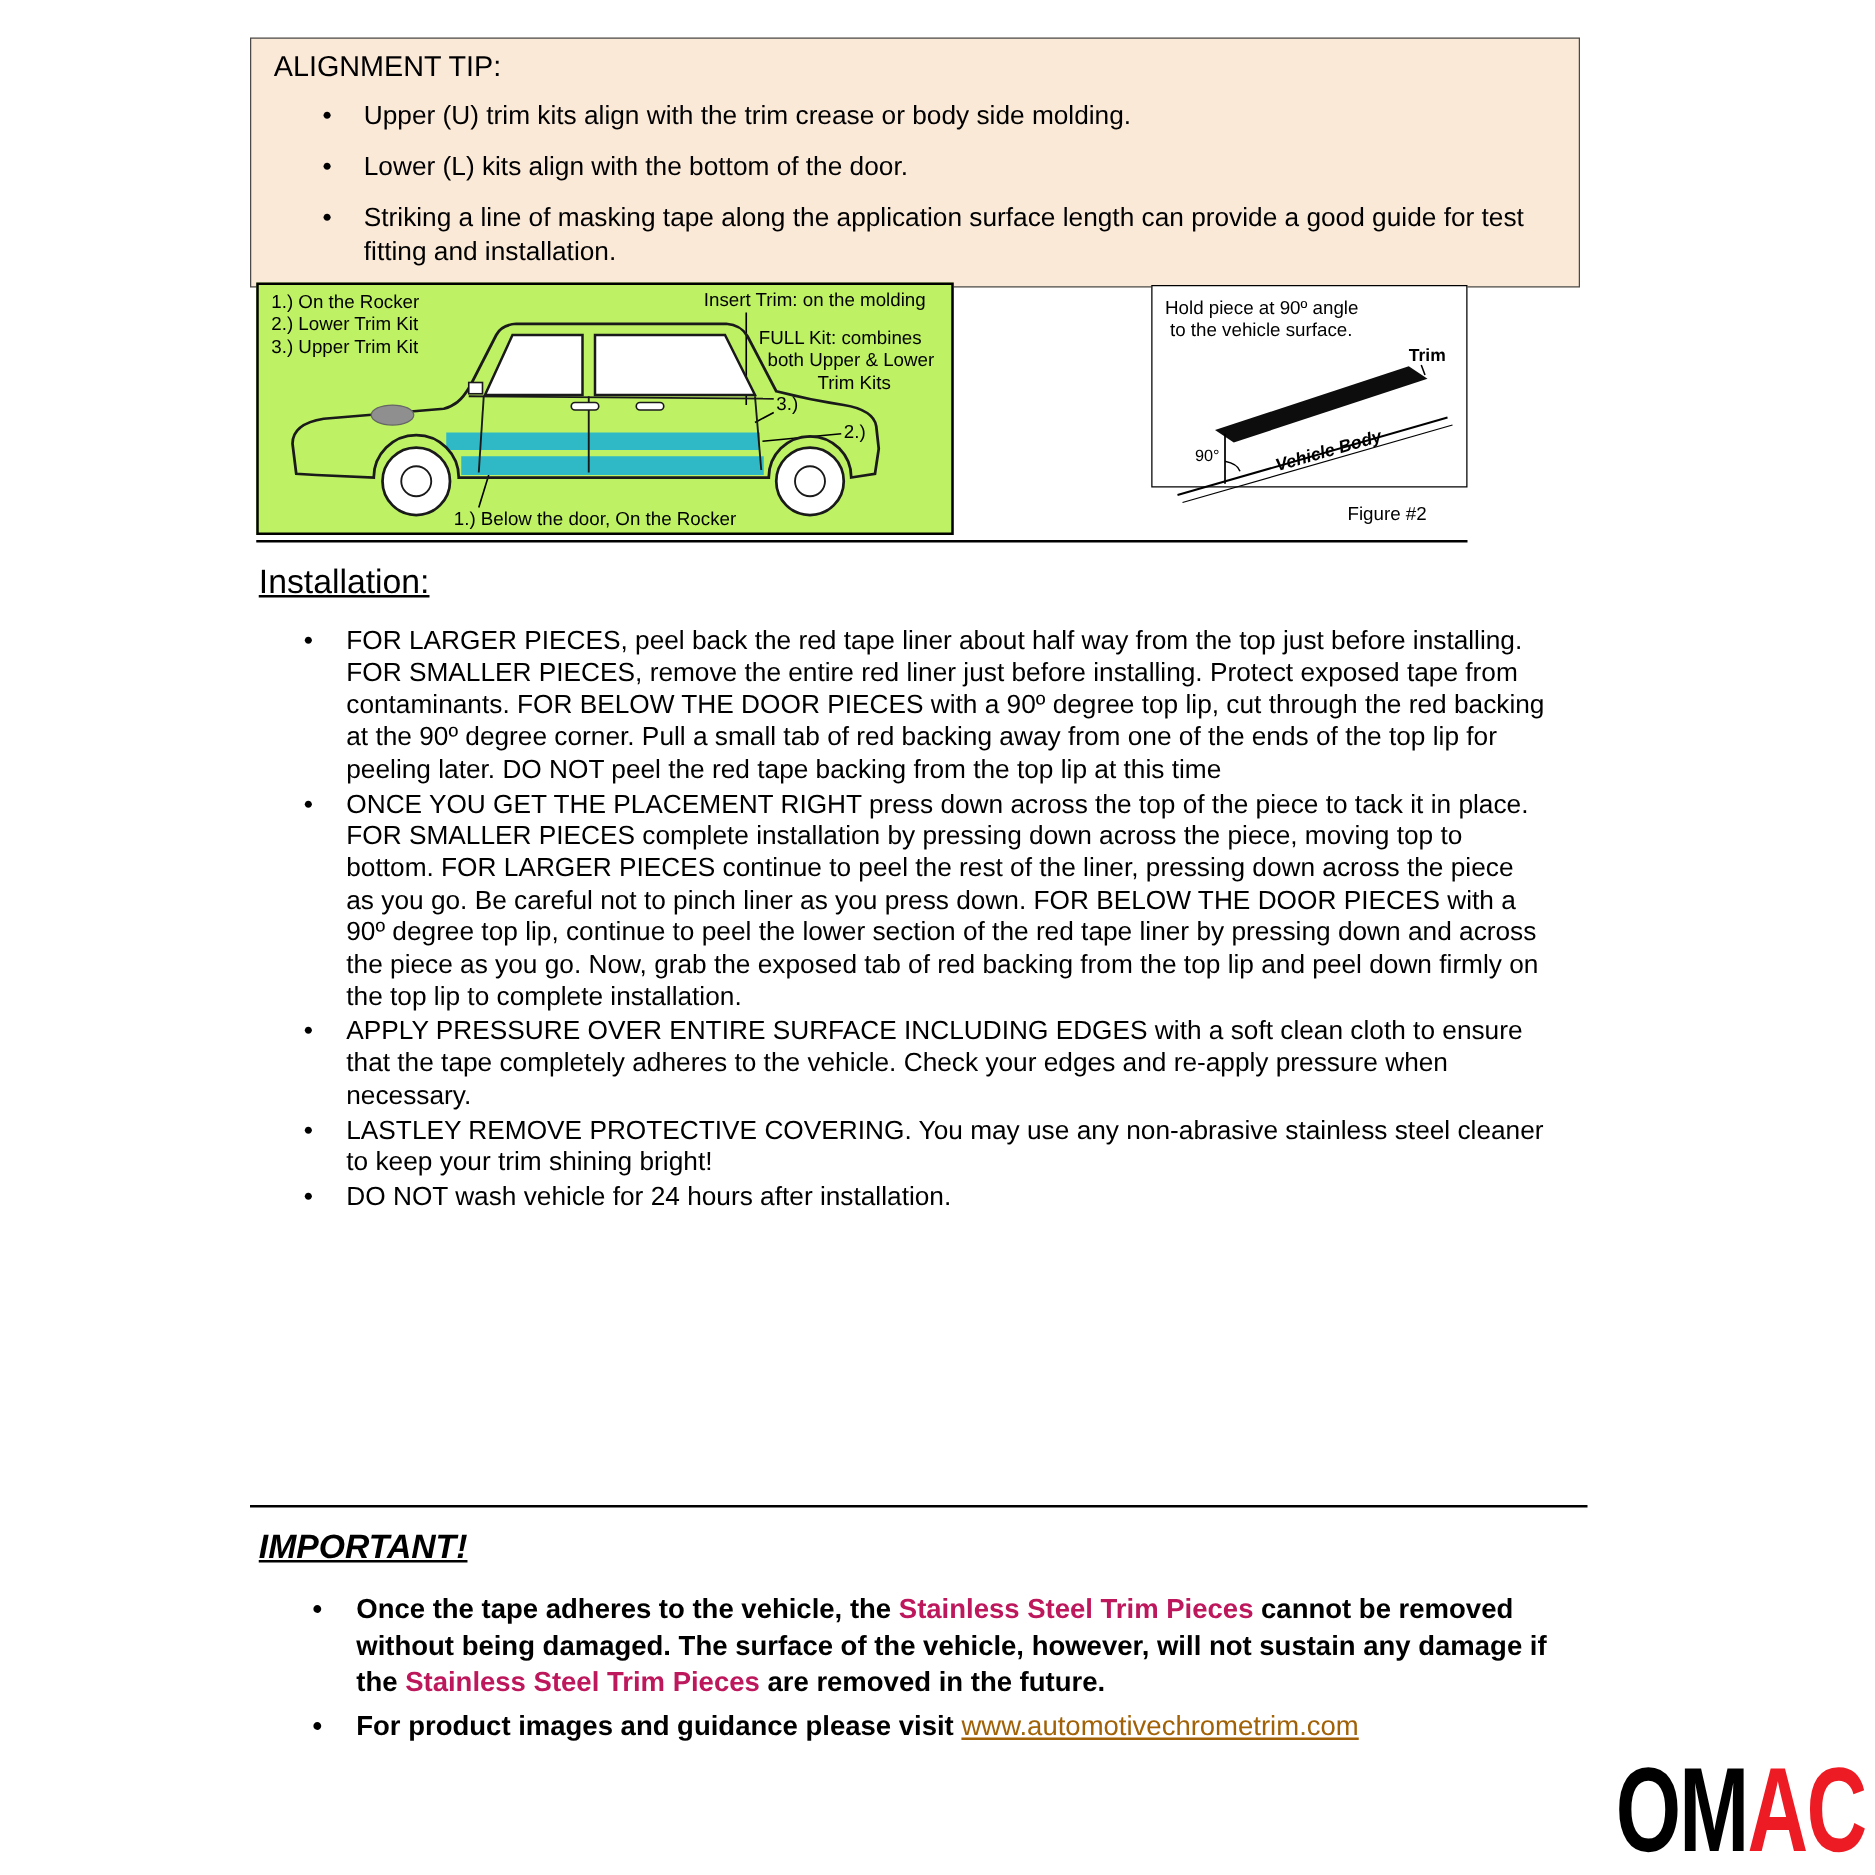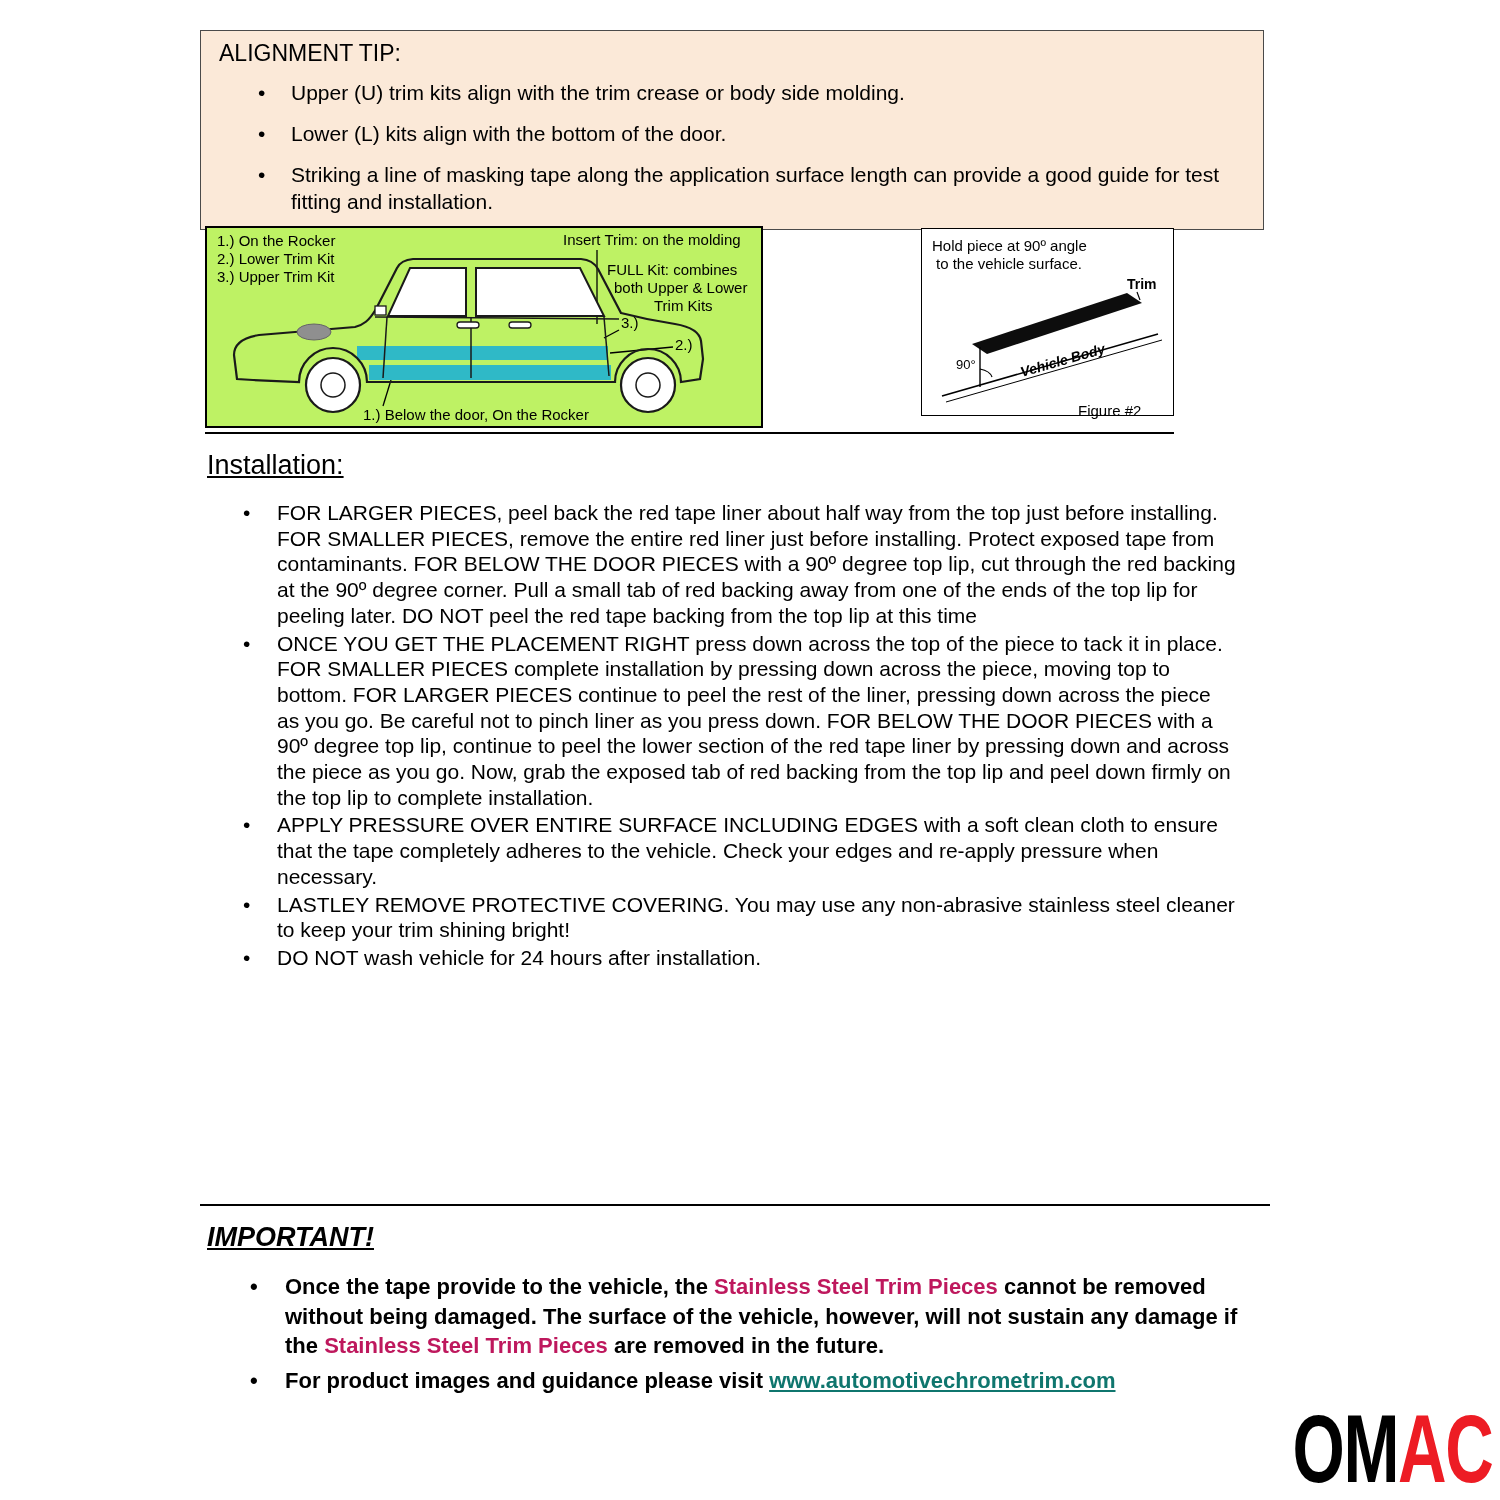--- a/index.html
+++ b/index.html
@@ -18,21 +18,21 @@
     padding:8px 18px 14px 18px;
   }
   .tip-title { font-size:23px; line-height:28px; }
   .tip-list { list-style:none; margin-top:12px; padding-left:72px; }
   .tip-list li { position:relative; font-size:21px; line-height:27px; margin-bottom:14px; max-width:958px; }
   .tip-list li:last-child { margin-bottom:0; }
   .tip-list li::before { content:"\2022"; position:absolute; left:-33px; }
 
   
   .car-box  { position:absolute; left:205px; top:226px; width:558px; height:202px; border:2px solid #000; background:#bef264; }
-  .fig2-box { position:absolute; left:921px; top:228px; width:253px; height:188px; border:1px solid #000; background:#fff; }
+  .fig2-box { position:absolute; left:921px; top:228px; width:253px; height:162px; border:1px solid #000; background:#fff; }
   .diagram-rule { position:absolute; left:205px; top:432px; width:969px; height:2px; background:#000; }
   svg text { font-family:"Liberation Sans","DejaVu Sans",sans-serif; fill:#000; }
 
   
   .installation-heading {
     position:absolute; left:207px; top:450px;
     font-size:27px; font-weight:normal; text-decoration:underline;
   }
   .install-list { position:absolute; left:205px; top:500px; width:1032px; list-style:none; padding-left:72px; }
   .install-list li { position:relative; font-size:21px; line-height:25.7px; margin-bottom:2px; }
@@ -42,21 +42,21 @@
 
   
   .important-heading {
     position:absolute; left:207px; top:1222px;
     font-size:27px; font-style:italic; font-weight:bold; text-decoration:underline;
   }
   .important-list { position:absolute; left:205px; top:1272px; width:1048px; list-style:none; padding-left:80px; font-weight:bold; }
   .important-list li { position:relative; font-size:22px; line-height:29.5px; margin-bottom:5px; }
   .important-list li::before { content:"\2022"; position:absolute; left:-35px; }
   .red-text { color:#be185d; }
-  .link { color:#0f766e; text-decoration:underline; cursor:pointer; font-weight:bold; }
+  .link { color:#a16207; text-decoration:underline; cursor:pointer; font-weight:normal; }
 
   
   .logo {
     position:absolute; right:8px; bottom:8px;
     font-size:96px; font-weight:bold; line-height:0.9;
     transform:scaleX(0.70); transform-origin:100% 100%;
     letter-spacing:-2px; white-space:nowrap;
   }
   .logo .red { color:#ed1c24; }
 </style>
@@ -141,19 +141,19 @@
       <li>ONCE YOU GET THE PLACEMENT RIGHT press down across the top of the piece to tack it in place.  FOR SMALLER PIECES complete installation by pressing down across the piece, moving top to bottom. FOR LARGER PIECES continue to peel the rest of the liner, pressing down across the piece as you go. Be careful not to pinch liner as you press down. FOR BELOW THE DOOR PIECES with a 90º degree top lip, continue to peel the lower section of the red tape liner by pressing down and across the piece as you go. Now, grab the exposed tab of red backing from the top lip and peel down firmly on the top lip to complete installation.</li>
       <li>APPLY PRESSURE OVER ENTIRE SURFACE INCLUDING EDGES with a soft clean cloth to ensure that the tape completely adheres to the vehicle. Check your edges and re-apply pressure when necessary.</li>
       <li>LASTLEY REMOVE PROTECTIVE COVERING. You may use any non-abrasive stainless steel cleaner to keep your trim shining bright!</li>
       <li>DO NOT wash vehicle for 24 hours after installation.</li>
     </ul>
 
   <div class="divider"></div>
 
   <div class="important-heading">IMPORTANT!</div>
   <ul class="important-list">
-    <li><span>Once the tape provide to the vehicle, the </span><span class="red-text">Stainless Steel Trim Pieces</span><span> cannot be removed without being damaged. The surface of the vehicle, however, will not sustain any damage if the </span><span class="red-text">Stainless Steel Trim Pieces</span><span> are removed in the future.</span></li>
+    <li><span>Once the tape adheres to the vehicle, the </span><span class="red-text">Stainless Steel Trim Pieces</span><span> cannot be removed without being damaged. The surface of the vehicle, however, will not sustain any damage if the </span><span class="red-text">Stainless Steel Trim Pieces</span><span> are removed in the future.</span></li>
     <li><span>For product images and guidance please visit </span><a class="link">www.automotivechrometrim.com</a></li>
   </ul>
 
   <div class="logo"><span>OM</span><span class="red">AC</span></div>
 
 </div>
 
 </body></html>

